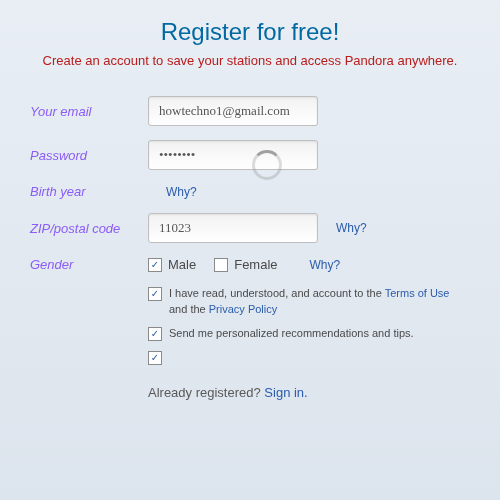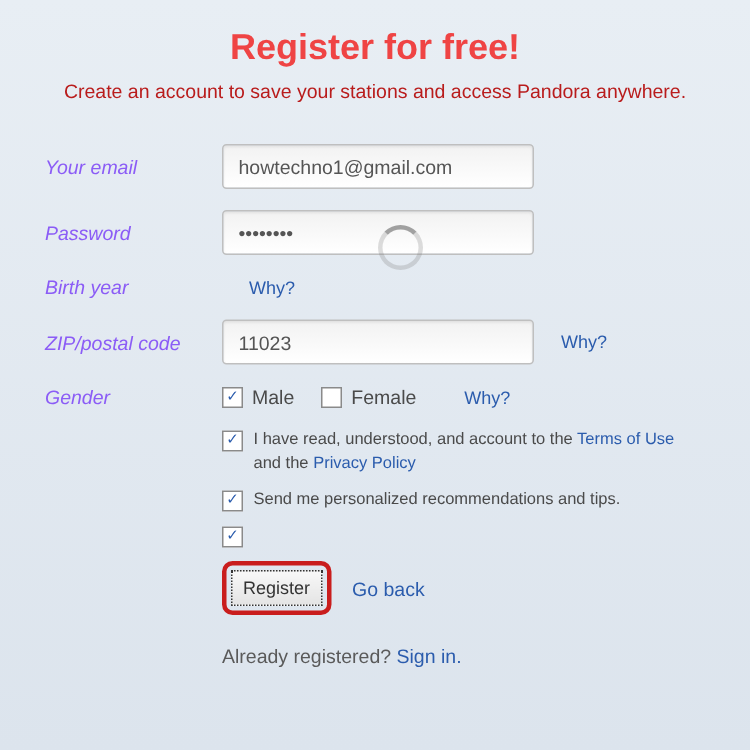--- a/index.html
+++ b/index.html
@@ -8,22 +8,22 @@
     background: linear-gradient(to bottom, #e8eef4 0%, #dce4ed 100%);
     width: 500px;
     height: 500px;
     overflow: hidden;
     color: #3a3a3a;
   }
   .container { padding: 18px 30px 0 30px; }
   .title {
     text-align: center;
     font-size: 24px;
-    font-weight: bold;
-    color: #ef4444;
+    font-weight: normal;
+    color: #0369a1;
     margin-bottom: 6px;
   }
   .subtitle {
     text-align: center;
     font-size: 13px;
     color: #b91c1c;
     margin-bottom: 26px;
     line-height: 1.4;
   }
   .row {
@@ -31,30 +31,30 @@
     align-items: center;
     margin-bottom: 14px;
   }
   .label {
     width: 118px;
     font-size: 13px;
     color: #8b5cf6;
     font-style: italic;
   }
   .input {
-    width: 208px;
+    width: 170px;
     height: 30px;
     border: 1px solid #bfbfbf;
     border-radius: 3px;
     background: linear-gradient(to bottom, #f2f2f2, #ffffff);
     padding: 0 10px;
     font-size: 13px;
     color: #555;
     box-shadow: inset 0 1px 2px rgba(0,0,0,0.08);
-    font-family: Liberation Sans, sans-serif;
+    font-family: Liberation Serif, serif;
   }
   .why {
     font-size: 12px;
     color: #2b5cad;
     margin-left: 18px;
     cursor: pointer;
   }
   .gender-group {
     display: flex;
     align-items: center;
@@ -187,23 +187,17 @@
     </div>
     <div class="agree-row">
       <span class="cb">✓</span>
       <span>Send me personalized recommendations and tips.</span>
     </div>
     <div class="agree-row">
       <span class="cb">✓</span>
     </div>
   </div>
 
-  <div class="action-row">
-    <span class="register-wrap">
-      <button class="register-btn">Register</button>
-    </span>
-    <span class="goback">Go back</span>
-  </div>
 
   <div class="footer">
     <span>Already registered? </span><span class="link">Sign in.</span>
   </div>
 </div>
 
 </body></html>

